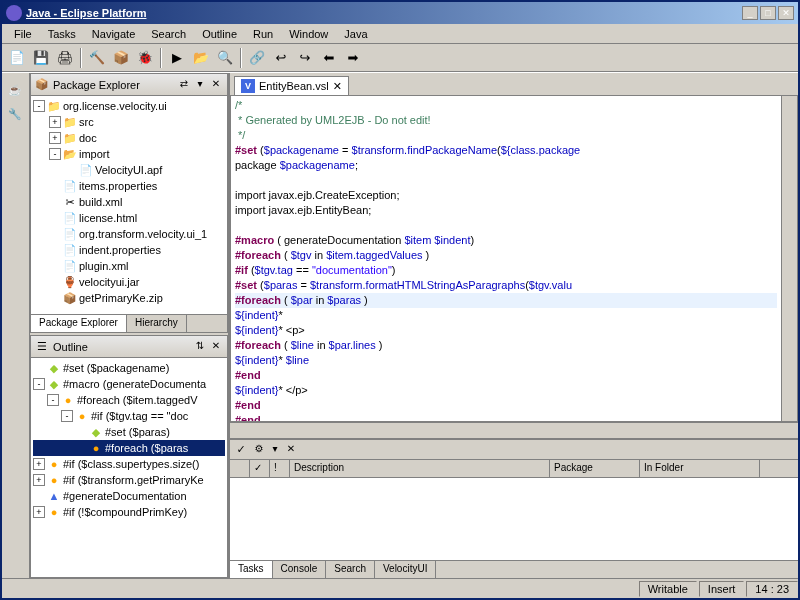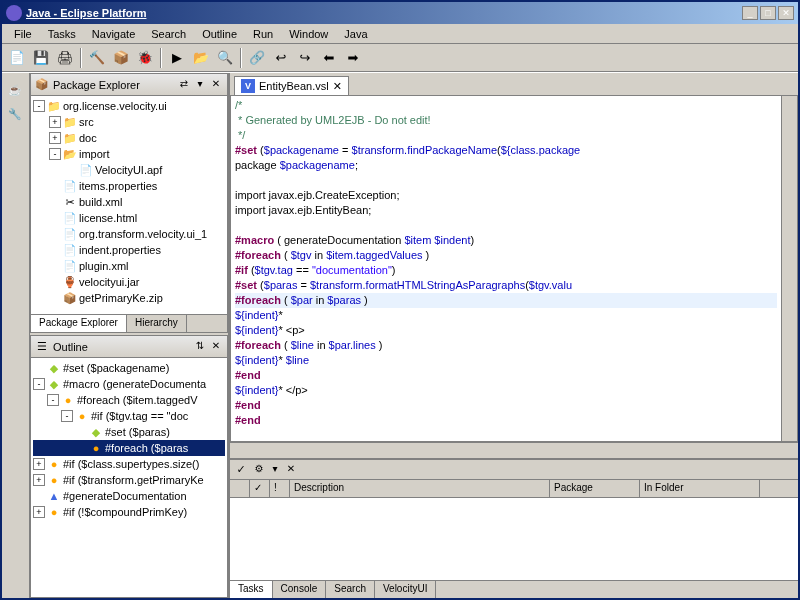--- a/index.html
+++ b/index.html
@@ -314,13 +314,19 @@
         <div class="tabs" id="tasktabs">
             <div class="tab active">Tasks</div>
             <div class="tab">Console</div>
             <div class="tab">Search</div>
             <div class="tab">VelocityUI</div>
           </div>
       </div>
     </div>
   </div>
 
+  <div class="statusbar">
+    <div style="flex:1"></div>
+    <div class="status-cell">Writable</div>
+    <div class="status-cell">Insert</div>
+    <div class="status-cell">14 : 23</div>
+  </div>
 </div>
 
 </body></html>

